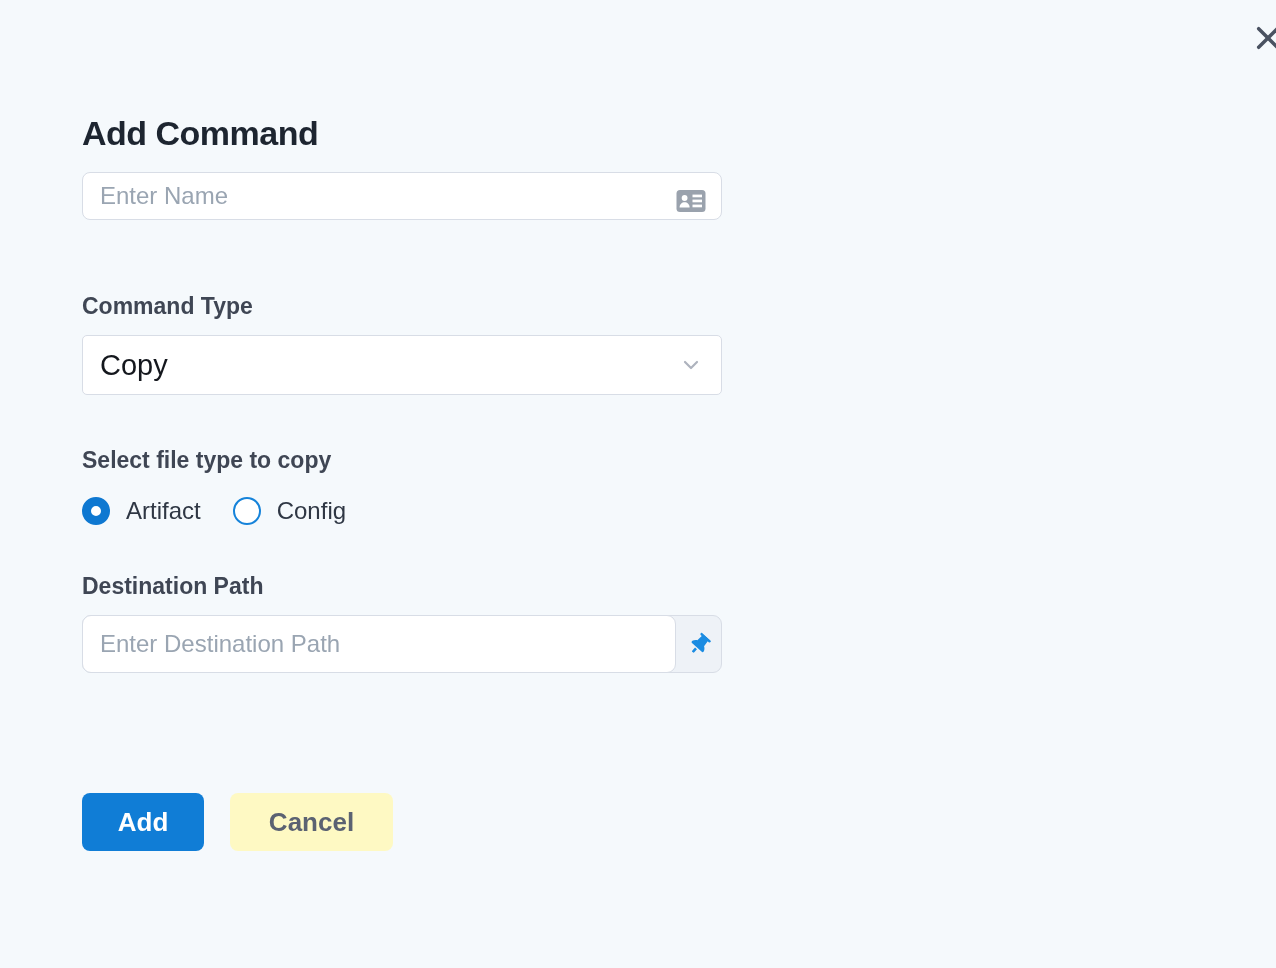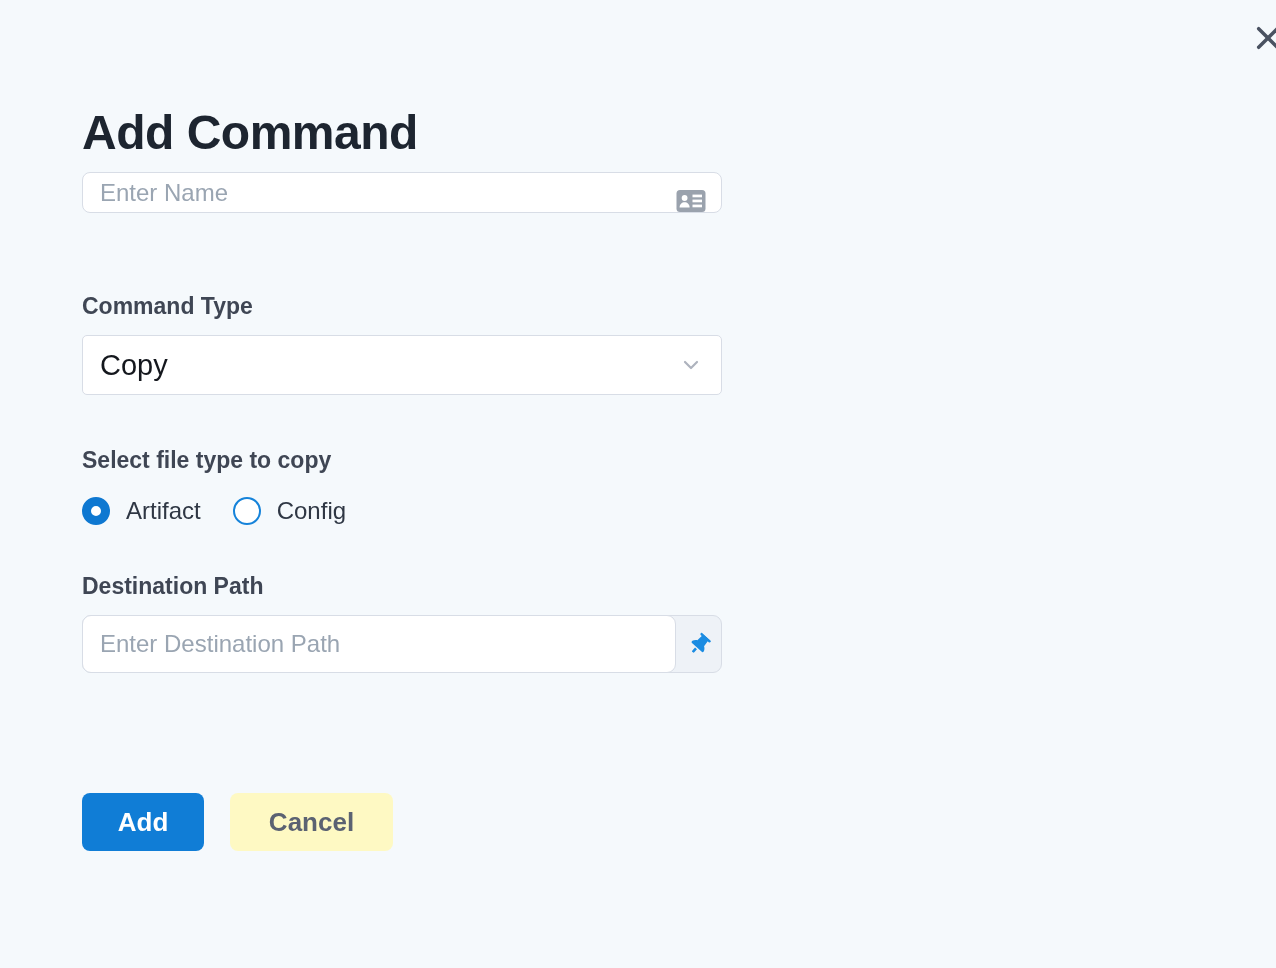--- a/index.html
+++ b/index.html
@@ -22,21 +22,21 @@
     align-items: center;
     justify-content: center;
   }
   .content {
     position: absolute;
     left: 82px;
     top: 108px;
     width: 640px;
   }
   h1.title {
-    font-size: 48px;
+    font-size: 34px;
     font-weight: 700;
     color: #1d2530;
     letter-spacing: -0.5px;
     line-height: 50px;
   }
   .field-label-row {
     margin-top: 86px;
     display: flex;
     justify-content: space-between;
     align-items: center;
@@ -51,21 +51,21 @@
     display: flex;
     align-items: center;
     gap: 8px;
     font-size: 24px;
     color: #59616f;
   }
   .id-group .pencil-wrap { margin-left: 8px; display: flex; cursor: pointer; }
   .text-input-wrap { position: relative; margin-top: 14px; height: 58px; }
   input.text-input {
     width: 100%;
-    height: 41px;
+    height: 48px;
     border: 1px solid #d8dde6;
     border-radius: 8px;
     background: #ffffff;
     padding: 0 56px 0 17px;
     font-size: 24px;
     color: #2b323e;
     font-family: inherit;
     outline: none;
   }
   input.text-input::placeholder { color: #9aa5b2; opacity: 1; }

